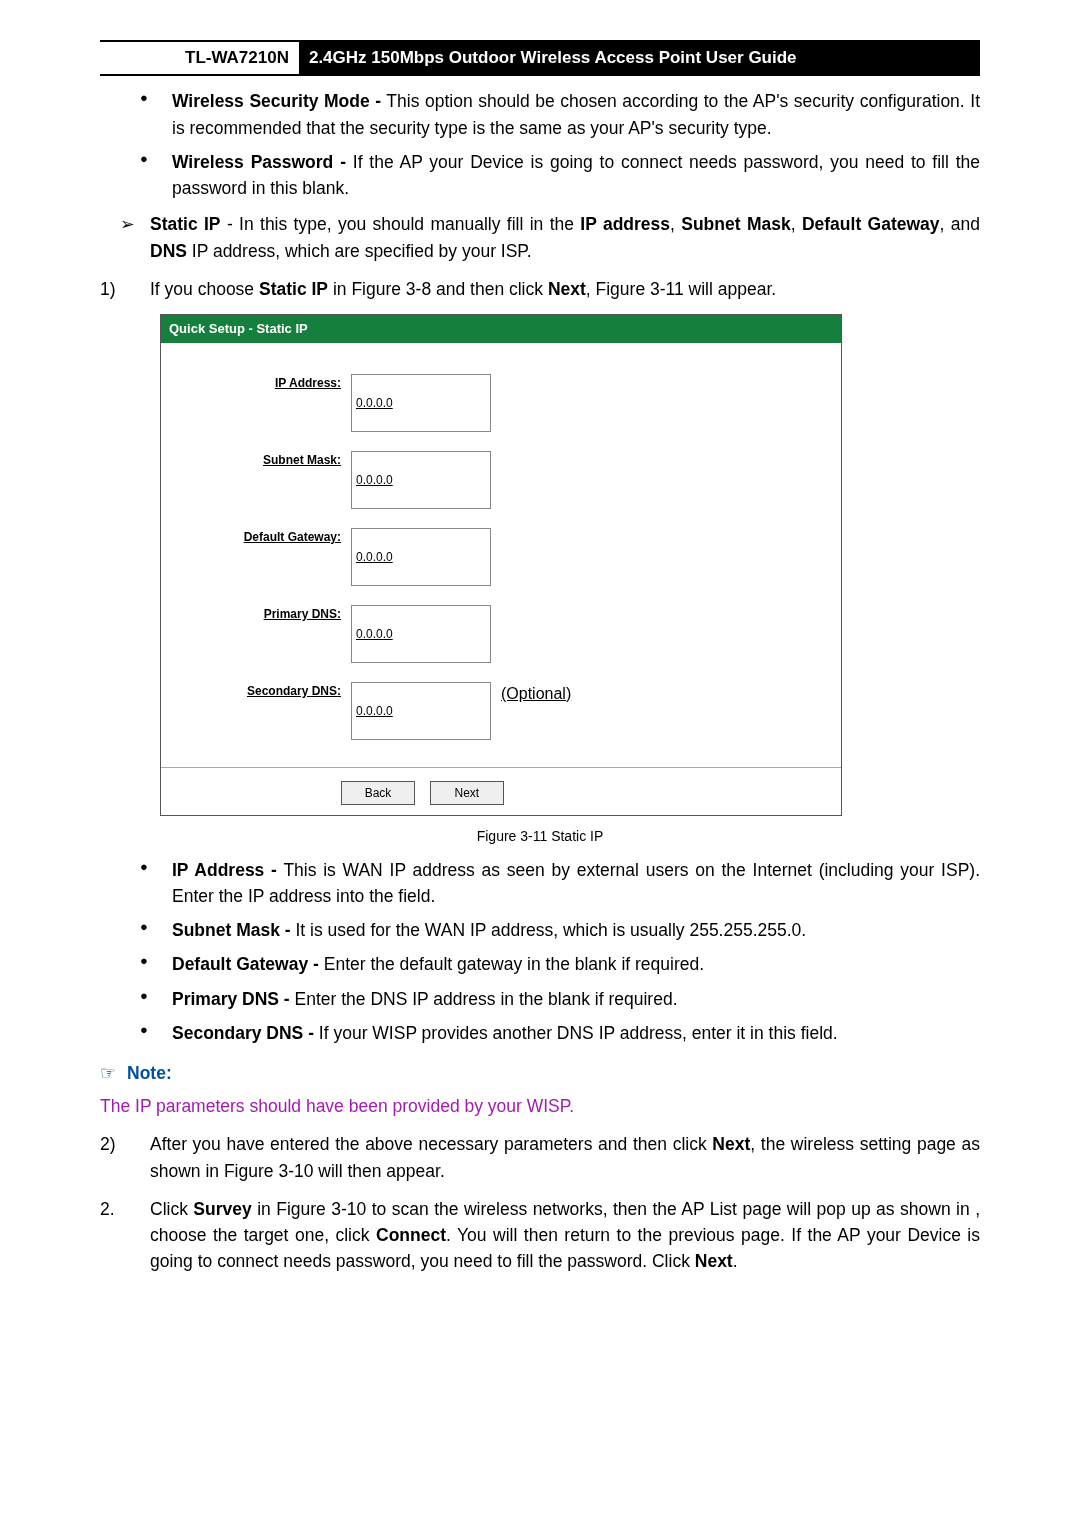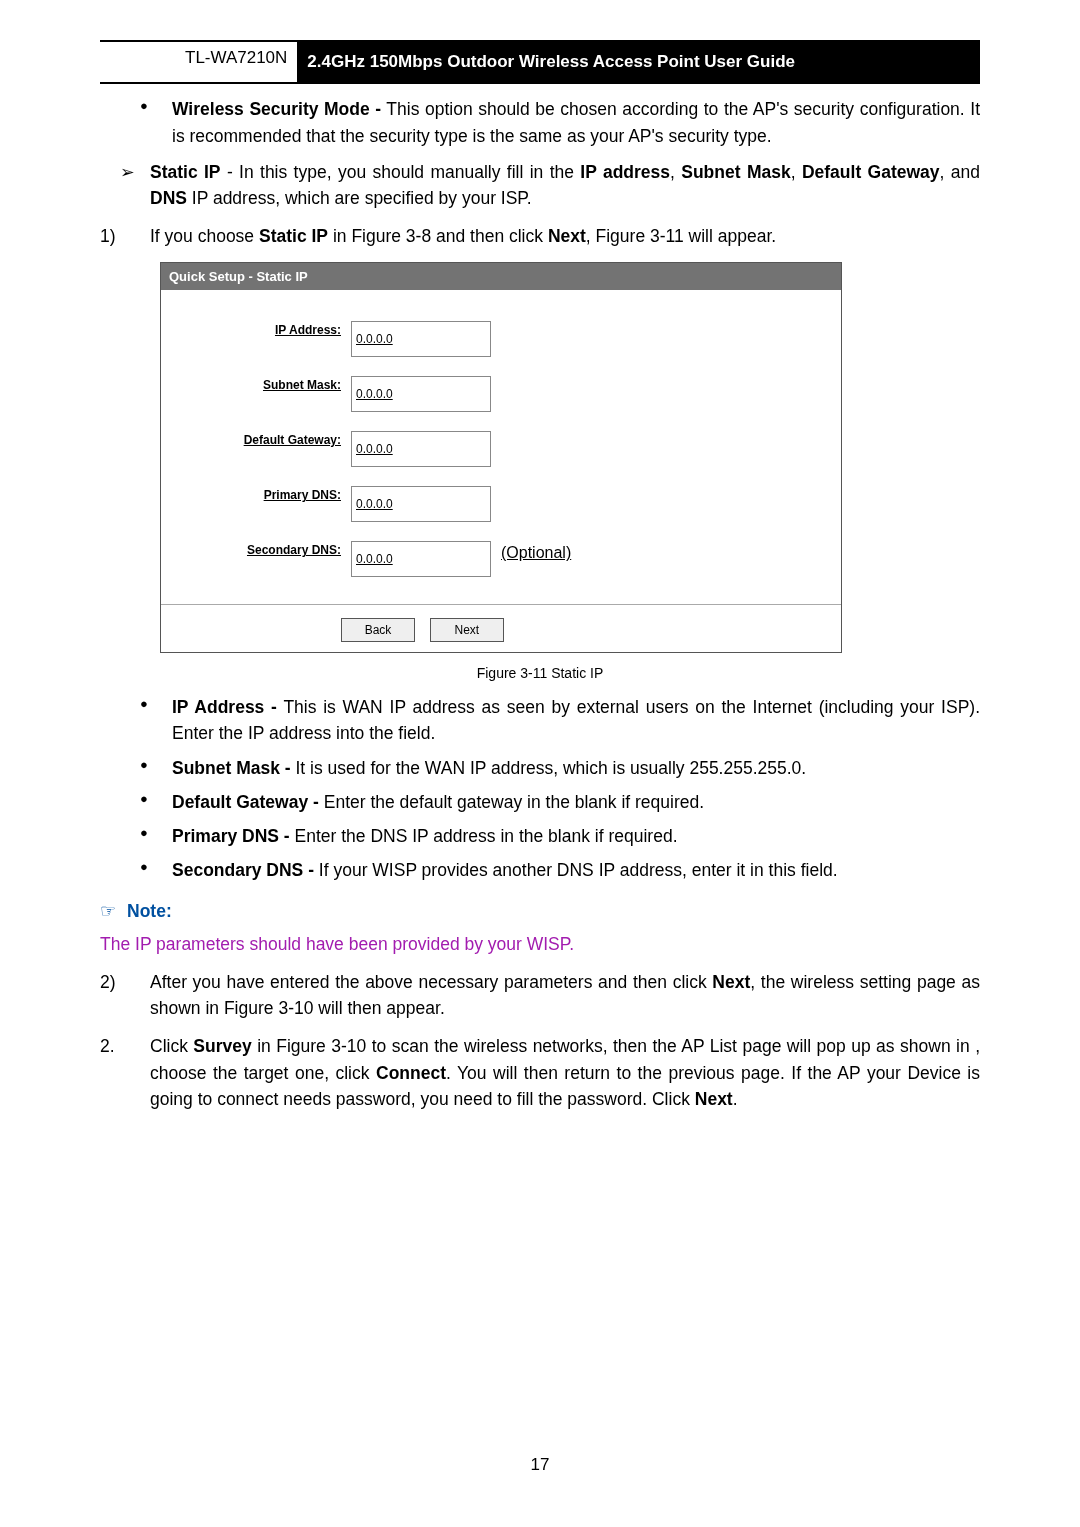--- a/index.html
+++ b/index.html
@@ -18,23 +18,23 @@
     margin-bottom: 12px;
     line-height: 0;
   }
   .header-inner {
     display: flex;
     align-items: stretch;
   }
   .header-model {
     background: #fff;
     color: #000;
-    font-weight: normal;
+    font-weight: bold;
     font-size: 17px;
-    padding: 6px 10px 14px 10px;
+    padding: 6px 10px 6px 10px;
     display: flex;
     align-items: center;
     line-height: 1.2;
   }
   .header-title {
     background: #000000;
     color: #fff;
     font-weight: bold;
     font-size: 17px;
     padding: 6px 10px;
@@ -99,21 +99,21 @@
   }
   .figure-wrap {
     margin: 12px 0 8px 60px;
   }
   .figure-box {
     border: 1px solid #555;
     background: #fff;
     width: 680px;
   }
   .figure-title {
-    background: #737373;
+    background: #15803d;
     color: #fff;
     font-weight: bold;
     font-size: 13px;
     padding: 4px 8px;
   }
   .figure-body {
     padding: 12px 10px 8px 10px;
   }
   .form-row {
     display: flex;
@@ -125,21 +125,21 @@
   .form-label {
     width: 170px;
     text-align: right;
     font-weight: bold;
     margin-right: 10px;
   }
   .form-input {
     width: 130px;
     height: 20px;
     font-size: 12px;
-    padding: 7px 4px;
+    padding: 18px 4px;
     border: 1px solid #888;
     background: #fff;
   }
   .optional {
     margin-left: 10px;
     font-size: 16px;
   }
   .figure-footer {
     border-top: 1px solid #aaa;
     padding: 10px;
@@ -192,20 +192,21 @@
   <div class="header-bar">
     <div class="header-inner" style="justify-content: flex-start; margin-left: 75px;">
       <div class="header-model">TL-WA7210N</div>
       <div class="header-title">2.4GHz 150Mbps Outdoor Wireless Access Point User Guide</div>
     </div>
   </div>
 
   <div class="content">
     <ul class="bullets">
       <li><b>Wireless Security Mode -</b><span> This option should be chosen according to the AP's security configuration. It is recommended that the security type is the same as your AP's security type.</span></li>
+      <li><b>Wireless Password -</b><span> If the AP your Device is going to connect needs password, you need to fill the password in this blank.</span></li>
     </ul>
 
     <ul class="arrow-list">
       <li>
         <b>Static IP</b><span> - In this type, you should manually fill in the </span><b>IP address</b><span>, </span><b>Subnet Mask</b><span>, </span><b>Default Gateway</b><span>, and </span><b>DNS</b><span> IP address, which are specified by your ISP.</span>
       </li>
     </ul>
 
     <ul class="numlist">
       <li>

